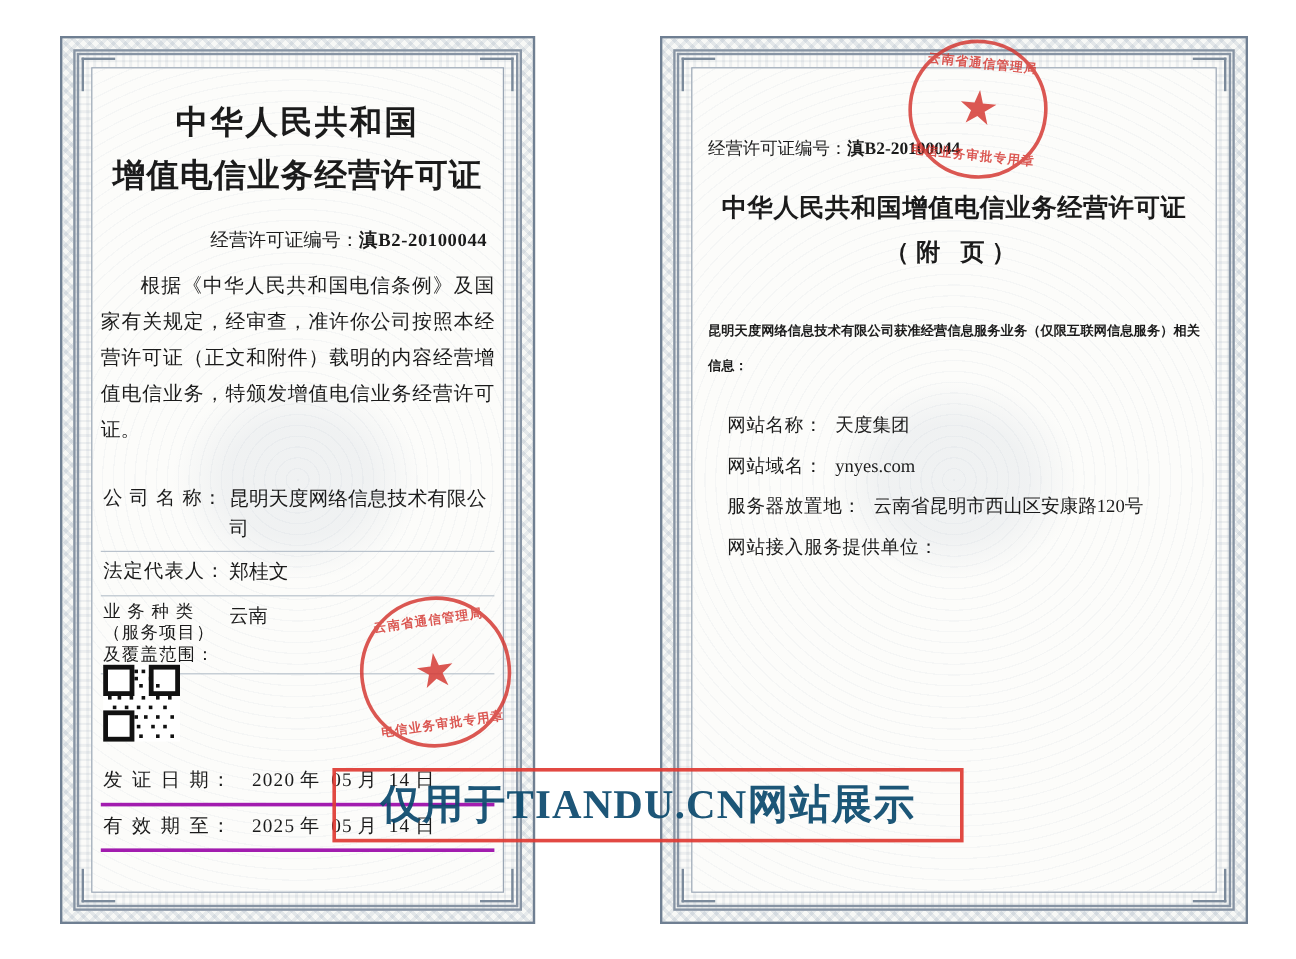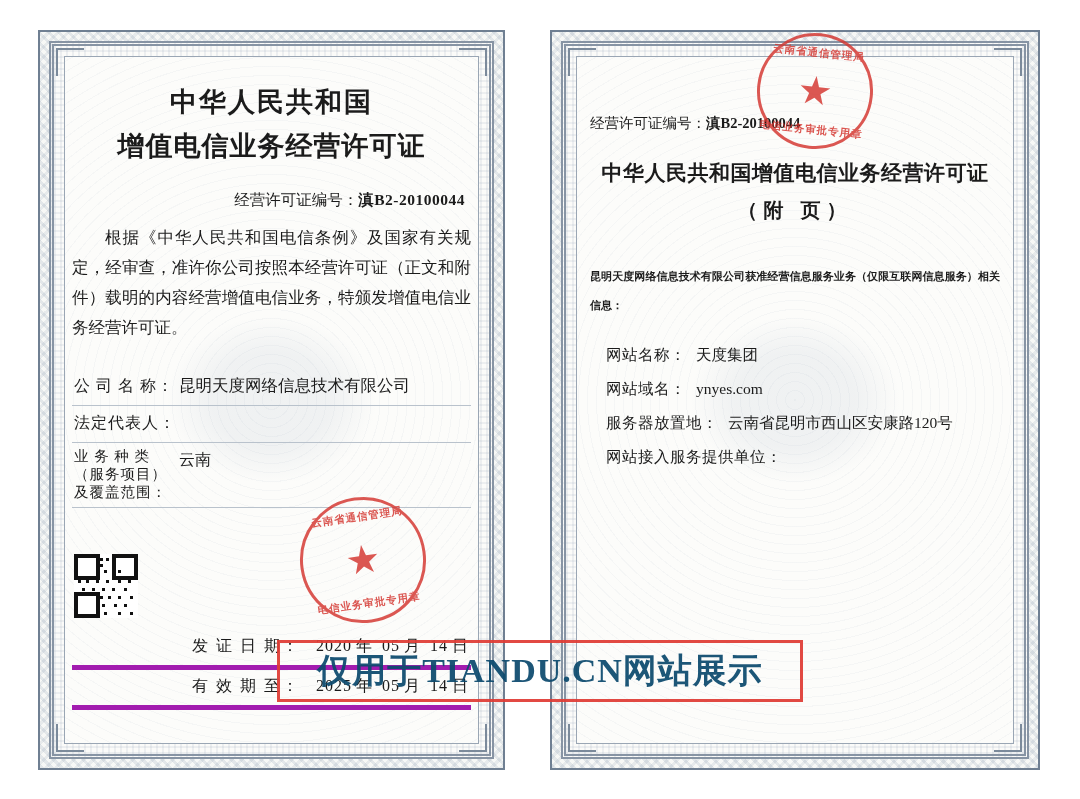--- a/index.html
+++ b/index.html
@@ -15,21 +15,21 @@
     display:flex;
     gap:0;
   }
   
   .page{
     position:absolute;
     top:30px;
     height:740px;
     background:#fdfdfb;
   }
-  .page.left{left:38px;width:467px;}
+  .page.left{left:50px;width:396px;}
   .page.right{left:550px;width:490px;}
 
   .border-outer{
     position:absolute;inset:0;
     border:2px solid #6f7f92;
     background:
       repeating-linear-gradient(45deg, rgba(120,140,165,0.16) 0 3px, rgba(255,255,255,0) 3px 7px),
       repeating-linear-gradient(-45deg, rgba(120,140,165,0.13) 0 3px, rgba(255,255,255,0) 3px 7px),
       #f7f8f6;
   }
@@ -124,23 +124,22 @@
 
   .issuer-row{
     position:absolute;
     left:0;right:0;
     bottom:120px;
     text-align:center;
     font-size:16px;
   }
   .date-field{
     display:flex;align-items:center;
-    border-bottom:5px solid #a21caf;
+    border-bottom:3px solid #a21caf;
     padding:6px 2px 8px 2px;
-    justify-content:flex-end;
   }
   .date-field .lab{flex:0 0 120px;font-size:16px;letter-spacing:2px;}
   .date-field .dv{font-size:16px;letter-spacing:1px;}
   .date-field .dv span.n{margin:0 4px;}
   .bottom-dates{position:absolute;left:0;right:0;bottom:20px;}
 
   
   .qr{
     position:absolute;
     left:2px;bottom:112px;
@@ -259,20 +258,21 @@
 
       <div class="para">根据《中华人民共和国电信条例》及国家有关规定，经审查，准许你公司按照本经营许可证（正文和附件）载明的内容经营增值电信业务，特颁发增值电信业务经营许可证。</div>
 
       <div class="field-list">
         <div class="field">
           <div class="lab">公 司 名 称：</div>
           <div class="val">昆明天度网络信息技术有限公司</div>
         </div>
         <div class="field">
           <div class="lab">法定代表人：</div>
+          <div class="val">郑桂文</div>
         </div>
         <div class="field multi">
           <div class="lab">业 务 种 类（服务项目）及覆盖范围：</div>
           <div class="val">
             <div class="val small">云南</div>
           </div>
         </div>
       </div>
 
       <div class="qr">

